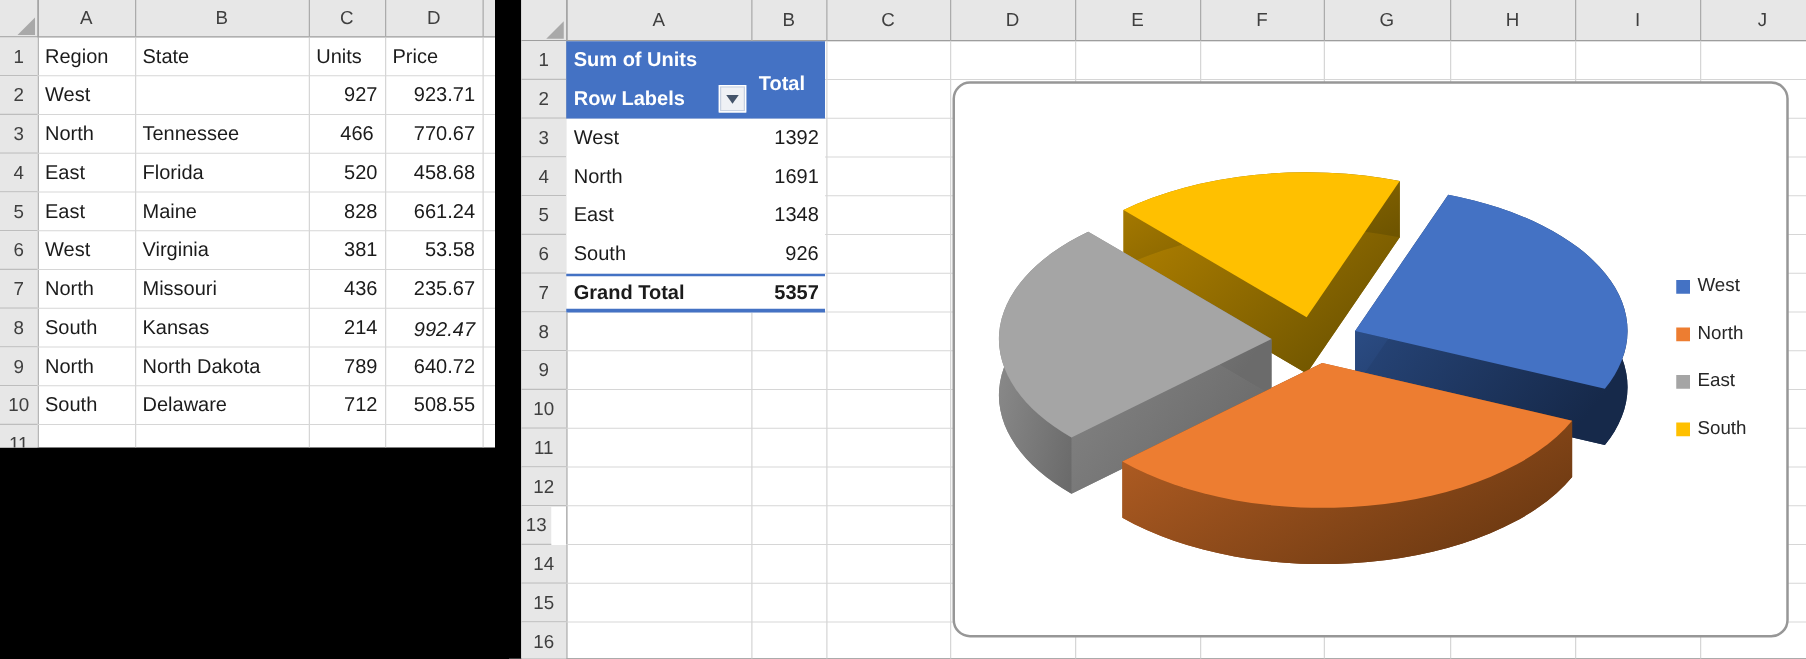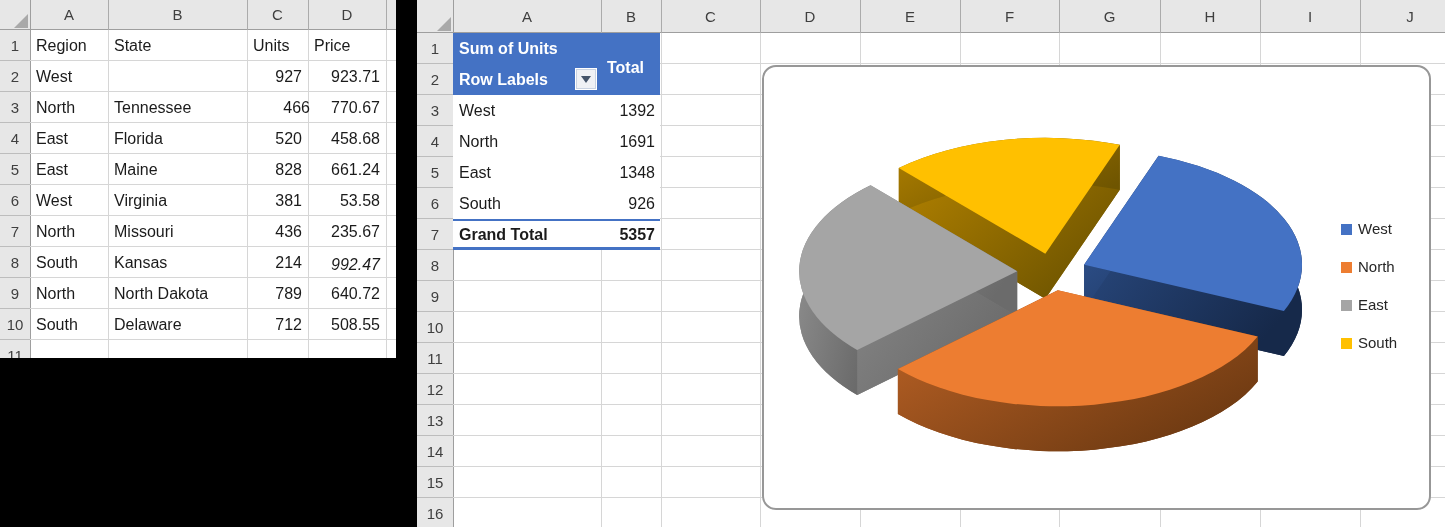--- a/index.html
+++ b/index.html
@@ -76,21 +76,21 @@
     <div class="rowhdr" style="left: 0px; top: 340px; width: 30px; height: 31px;">11</div>
     <div class="cell" style="left: 36px; top: 30px; width: 66px; height: 31px;">Region</div>
     <div class="cell" style="left: 114px; top: 30px; width: 127px; height: 31px;">State</div>
     <div class="cell" style="left: 253px; top: 30px; width: 49px; height: 31px;">Units</div>
     <div class="cell" style="left: 314px; top: 30px; width: 66px; height: 31px;">Price</div>
     <div class="cell" style="left: 36px; top: 61px; width: 66px; height: 31px;">West</div>
     <div class="cell num" style="left: 253px; top: 61px; width: 49px; height: 31px;">927</div>
     <div class="cell num" style="left: 314px; top: 61px; width: 66px; height: 31px;">923.71</div>
     <div class="cell" style="left: 36px; top: 92px; width: 66px; height: 31px;">North</div>
     <div class="cell" style="left: 114px; top: 92px; width: 127px; height: 31px;">Tennessee</div>
-    <div class="cell num" style="left: 261px; top: 92px; width: 49px; height: 31px;">466</div>
+    <div class="cell num" style="left: 250px; top: 92px; width: 49px; height: 31px;">466</div>
     <div class="cell num" style="left: 314px; top: 92px; width: 66px; height: 31px;">770.67</div>
     <div class="cell" style="left: 36px; top: 123px; width: 66px; height: 31px;">East</div>
     <div class="cell" style="left: 114px; top: 123px; width: 127px; height: 31px;">Florida</div>
     <div class="cell num" style="left: 253px; top: 123px; width: 49px; height: 31px;">520</div>
     <div class="cell num" style="left: 314px; top: 123px; width: 66px; height: 31px;">458.68</div>
     <div class="cell" style="left: 36px; top: 154px; width: 66px; height: 31px;">East</div>
     <div class="cell" style="left: 114px; top: 154px; width: 127px; height: 31px;">Maine</div>
     <div class="cell num" style="left: 253px; top: 154px; width: 49px; height: 31px;">828</div>
     <div class="cell num" style="left: 314px; top: 154px; width: 66px; height: 31px;">661.24</div>
     <div class="cell" style="left: 36px; top: 185px; width: 66px; height: 31px;">West</div>
@@ -157,21 +157,21 @@
     <div class="rowhdr" style="left: 0px; top: 95px; width: 36px; height: 31px;">3</div>
     <div class="rowhdr" style="left: 0px; top: 126px; width: 36px; height: 31px;">4</div>
     <div class="rowhdr" style="left: 0px; top: 157px; width: 36px; height: 31px;">5</div>
     <div class="rowhdr" style="left: 0px; top: 188px; width: 36px; height: 31px;">6</div>
     <div class="rowhdr" style="left: 0px; top: 219px; width: 36px; height: 31px;">7</div>
     <div class="rowhdr" style="left: 0px; top: 250px; width: 36px; height: 31px;">8</div>
     <div class="rowhdr" style="left: 0px; top: 281px; width: 36px; height: 31px;">9</div>
     <div class="rowhdr" style="left: 0px; top: 312px; width: 36px; height: 31px;">10</div>
     <div class="rowhdr" style="left: 0px; top: 343px; width: 36px; height: 31px;">11</div>
     <div class="rowhdr" style="left: 0px; top: 374px; width: 36px; height: 31px;">12</div>
-    <div class="rowhdr" style="left: 0px; top: 405px; width: 36px; height: 31px;">13</div>
+    <div class="rowhdr" style="left: 0px; top: 405px; width: 24px; height: 31px;">13</div>
     <div class="rowhdr" style="left: 0px; top: 436px; width: 36px; height: 31px;">14</div>
     <div class="rowhdr" style="left: 0px; top: 467px; width: 36px; height: 31px;">15</div>
     <div class="rowhdr" style="left: 0px; top: 498px; width: 36px; height: 31px;">16</div>
     <div id="pivot" style="position:absolute; left:0; top:0;">
     <div class="pivot-blue" style="left:36px; top:33px; width:207px; height:62px;"></div>
     <div class="pvt-hdr-text" style="left:42px; top:33px;">Sum of Units</div>
     <div class="pvt-hdr-text" style="left:42px; top:64px;">Row Labels</div>
     <div class="dd-btn" style="left:158px; top:68px;">
       <div class="dd-arrow"></div>
     </div>

